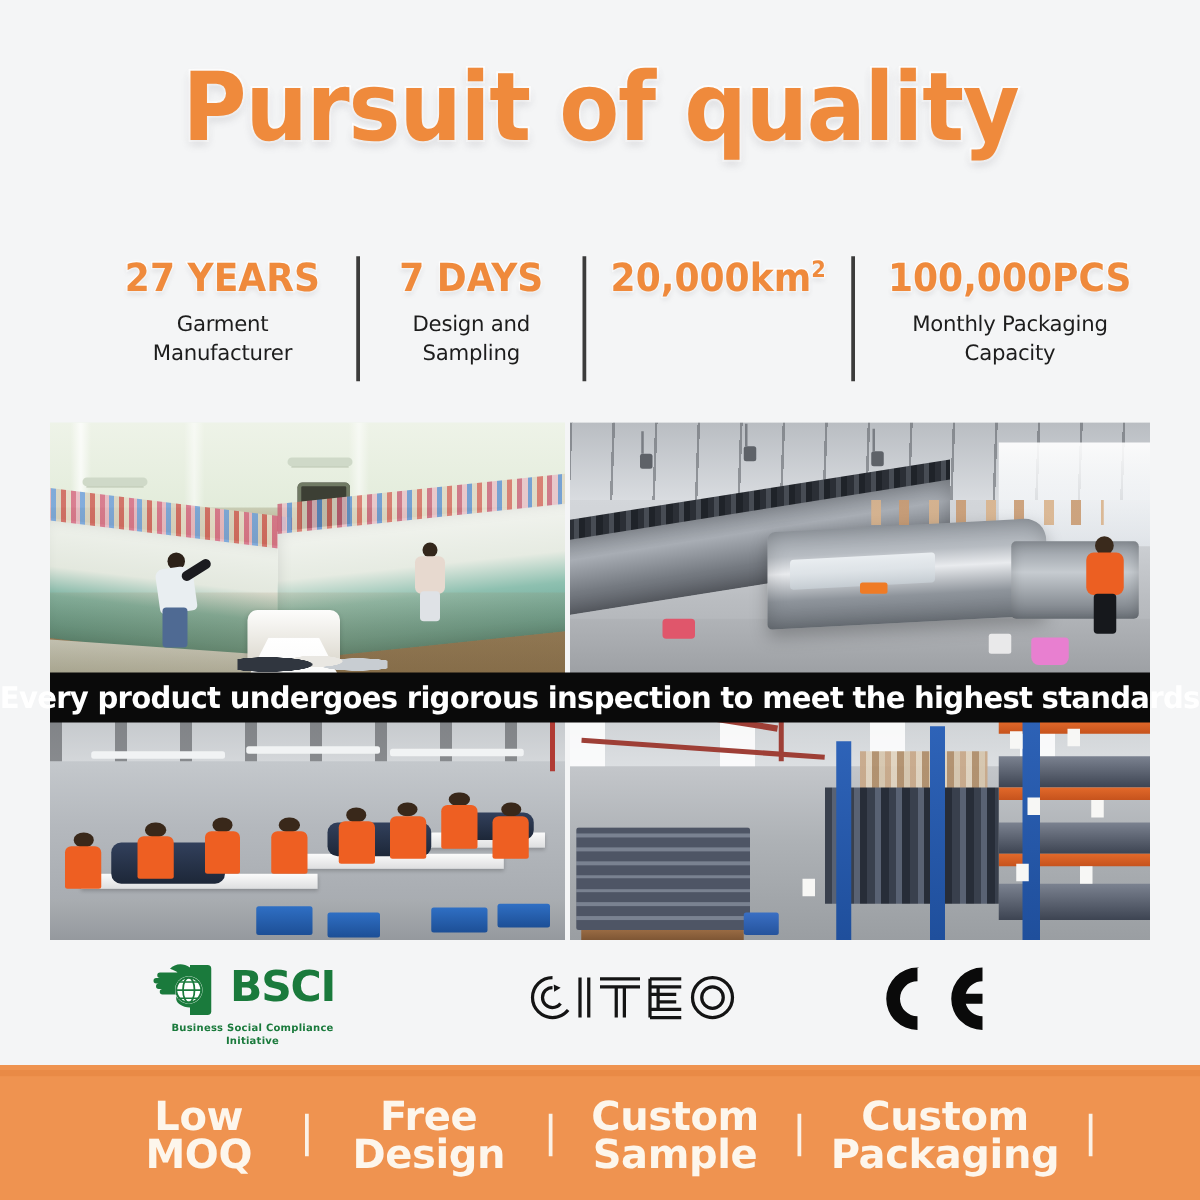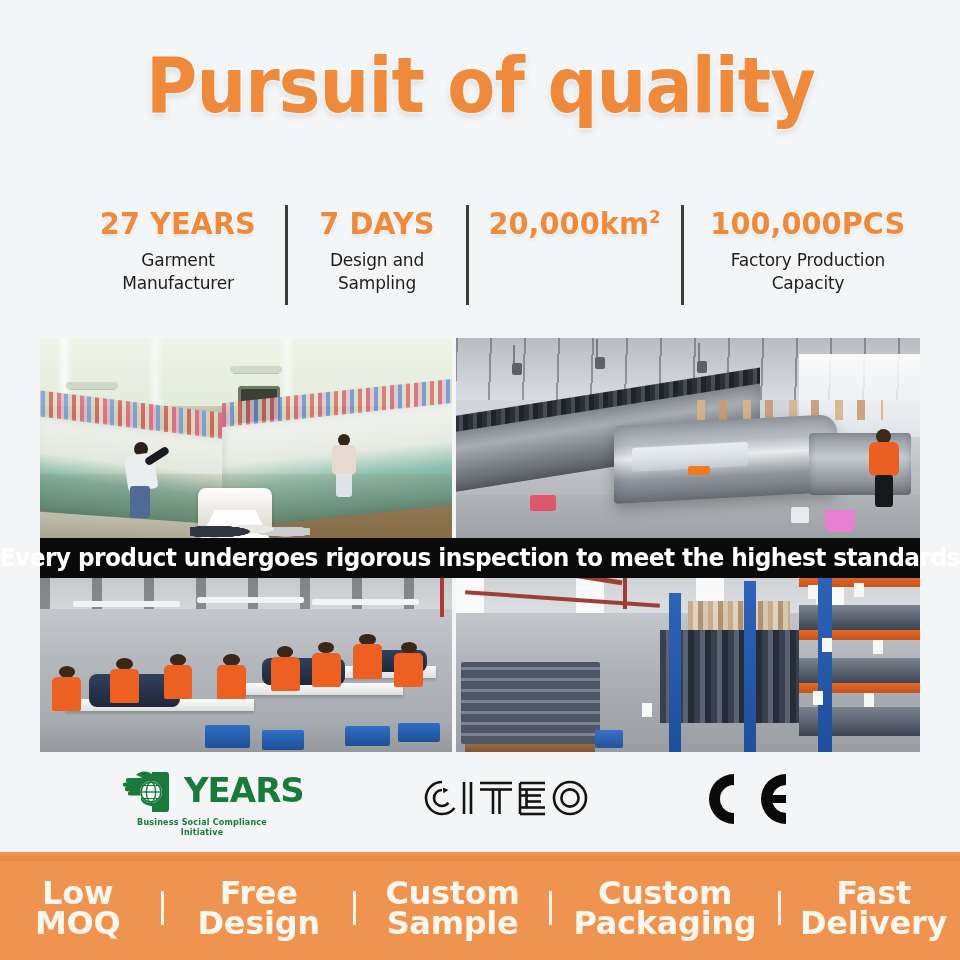--- a/index.html
+++ b/index.html
@@ -587,21 +587,21 @@
 
     <div class="stat stat-2">
       <div class="stat-value"><span>20,000km</span><sup>2</sup></div>
     </div>
 
     <div class="stat-divider"></div>
 
     <div class="stat stat-3">
       <div class="stat-value">100,000PCS</div>
       <div class="stat-label">
-        <span>Factory Production</span><br>
+        <span>Monthly Packaging</span><br>
         <span>Capacity</span>
       </div>
     </div>
 
   </div>
 
   <div class="photo-grid">
 
     <div class="photo ph-tl">
       <div class="p1">
@@ -752,21 +752,21 @@
         <svg viewBox="0 0 58 44" width="58" height="44">
           <path d="M30 2 h14 a3 3 0 0 1 3 3 v34 a3 3 0 0 1 -3 3 h-14 z" fill="#1a7a3c"></path>
           <path d="M30 4 c-6 -4 -12 -3 -16 1 c3 1 5 2 6 3 l-14 0 a2.2 2.2 0 0 0 0 4.4 l11 0 l-14 0 a2.2 2.2 0 0 0 0 4.4 l14 0 l-12 0 a2.2 2.2 0 0 0 0 4.4 l12 0 l-9 0 a2.2 2.2 0 0 0 0 4.4 l12 0 c-2 3 -1 6 2 8 c4 3 10 3 14 1 z" fill="#1a7a3c"></path>
           <circle cx="29" cy="22" r="11" fill="#ffffff"></circle>
           <circle cx="29" cy="22" r="10" fill="none" stroke="#1a7a3c" stroke-width="1.6"></circle>
           <ellipse cx="29" cy="22" rx="4.6" ry="10" fill="none" stroke="#1a7a3c" stroke-width="1.4"></ellipse>
           <line x1="19" y1="22" x2="39" y2="22" stroke="#1a7a3c" stroke-width="1.4"></line>
           <path d="M20.5 15.5 h17 M20.5 28.5 h17" stroke="#1a7a3c" stroke-width="1.2" fill="none"></path>
         </svg>
       </div>
-      <div class="bsci-word">YEARS</div>
+      <div class="bsci-word">BSCI</div>
       <div class="bsci-sub">Business Social Compliance Initiative</div>
     </div>
 
     <div class="logo-citeo">
       <svg viewBox="0 0 186 56" width="186" height="56">
         <g fill="none" stroke="#141414" stroke-width="2.6">
 
           <path d="M30 12 a16 16 0 1 0 0 32 a16 16 0 0 0 12.5 -6"></path>
           <path d="M30 20 a8 8 0 1 0 0 16 a8 8 0 0 0 6.4 -3.2"></path>
           <path d="M31 17.5 l5.5 2.6 l-5.2 3.2 z" fill="#141414" stroke="none"></path>
@@ -823,20 +823,16 @@
       <span>Sample</span>
     </div>
     <div class="f-div"></div>
 
     <div class="f-item f-3">
       <span>Custom</span><br>
       <span>Packaging</span>
     </div>
     <div class="f-div"></div>
 
-    <div class="f-item f-4">
-      <span>Fast</span><br>
-      <span>Delivery</span>
-    </div>
 
   </div>
 
 </div>
 
 </body></html>

